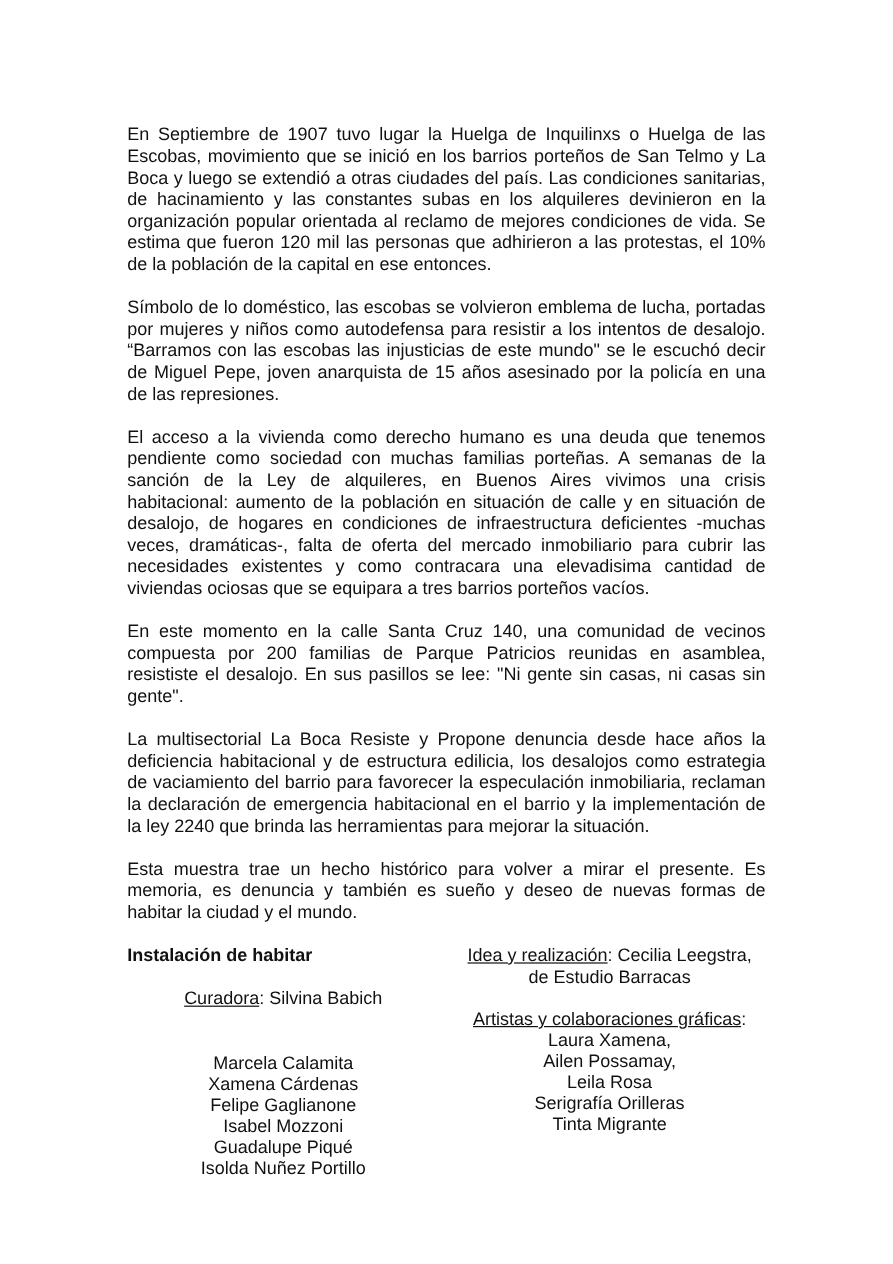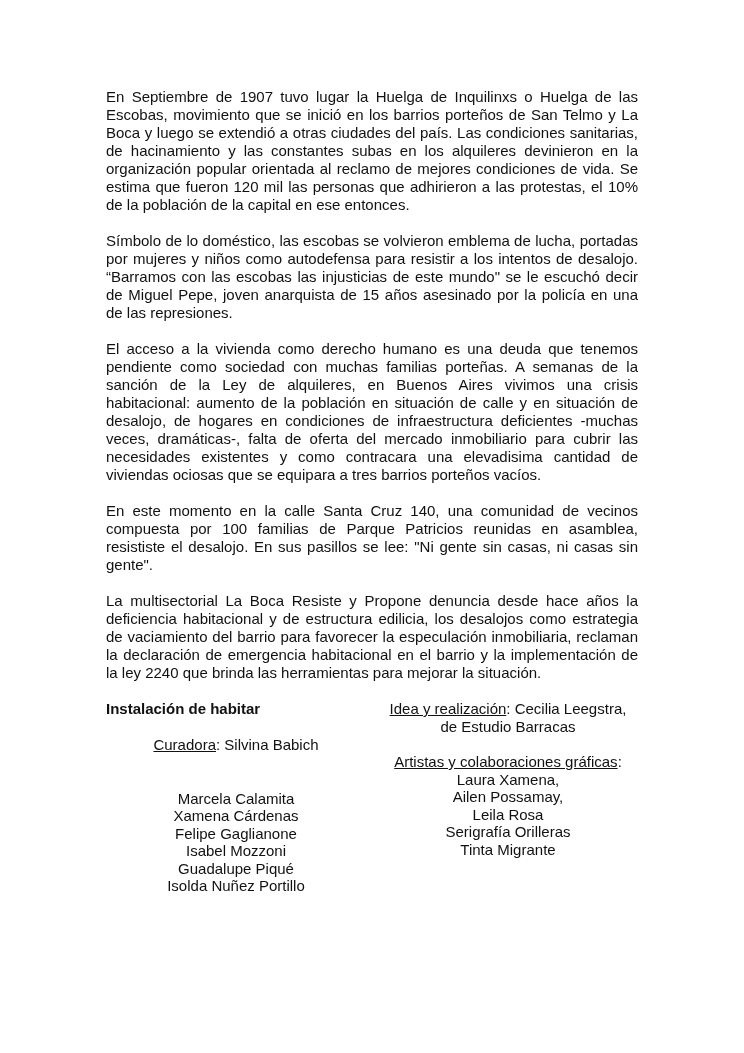--- a/index.html
+++ b/index.html
@@ -17,21 +17,21 @@
     }
     .page {
       position: absolute;
       left: 106px;
       top: 88px;
       width: 532px;
       font-size: 15px;
       line-height: 18px;
     }
     .para {
-      margin: 0 0 18px 0;
+      margin: 16px 0 18px 0;
       text-align: justify;
       text-align-last: left;
     }
     .credits {
       position: relative;
       margin-top: 0;
     }
     .col {
       position: absolute;
       top: 0;
@@ -54,22 +54,23 @@
     }
     .gap { height: 18px; }
   </style>
 </head>
 <body>
 
 <div class="page">
   <p class="para">En Septiembre de 1907 tuvo lugar la Huelga de Inquilinxs o Huelga de las Escobas, movimiento que se inició en los barrios porteños de San Telmo y La Boca y luego se extendió a otras ciudades del país. Las condiciones sanitarias, de hacinamiento y las constantes subas en los alquileres devinieron en la organización popular orientada al reclamo de mejores condiciones de vida. Se estima que fueron 120 mil las personas que adhirieron a las protestas, el 10% de la población de la capital en ese entonces.</p>
   <p class="para">Símbolo de lo doméstico, las escobas se volvieron emblema de lucha, portadas por mujeres y niños como autodefensa para resistir a los intentos de desalojo. “Barramos con las escobas las injusticias de este mundo" se le escuchó decir de Miguel Pepe, joven anarquista de 15 años asesinado por la policía en una de las represiones.</p>
   <p class="para">El acceso a la vivienda como  derecho humano  es una deuda que tenemos pendiente como sociedad con  muchas familias porteñas. A semanas de la sanción de la Ley de alquileres, en Buenos Aires vivimos una crisis habitacional: aumento de la población en situación de calle y en situación de desalojo, de hogares en condiciones de infraestructura deficientes -muchas veces, dramáticas-, falta de oferta del mercado inmobiliario para cubrir las necesidades existentes y como contracara una elevadisima cantidad de viviendas ociosas que se equipara a tres barrios porteños vacíos.</p>
-  <p class="para">En este momento en  la calle Santa Cruz 140, una comunidad de vecinos compuesta por 100 familias de Parque Patricios reunidas en asamblea,  resististe el desalojo. En sus pasillos se lee: "Ni gente sin casas, ni casas sin gente".</p>
+  <p class="para">En este momento en  la calle Santa Cruz 140, una comunidad de vecinos compuesta por 200 familias de Parque Patricios reunidas en asamblea,  resististe el desalojo. En sus pasillos se lee: "Ni gente sin casas, ni casas sin gente".</p>
   <p class="para">La multisectorial La Boca Resiste y Propone denuncia desde hace años la deficiencia habitacional y de estructura edilicia, los desalojos como estrategia de vaciamiento del barrio para favorecer la especulación inmobiliaria, reclaman la declaración de emergencia habitacional en el barrio y la implementación de la ley 2240 que brinda las herramientas para mejorar la situación.</p>
+  <p class="para">Esta muestra trae un hecho histórico para volver a mirar el presente. Es memoria, es denuncia y también es sueño y deseo de nuevas formas de habitar la ciudad y el mundo.</p>
 
   <div class="credits">
     <div class="col col-left">
       <p class="heading">Instalación de habitar</p>
       <p class="line"><span class="u">Curadora</span><span>: Silvina Babich</span></p>
       <div class="gap"></div>
       <div class="gap"></div>
       <p class="line">Marcela Calamita</p>
       <p class="line">Xamena Cárdenas</p>
       <p class="line">Felipe Gaglianone</p>

